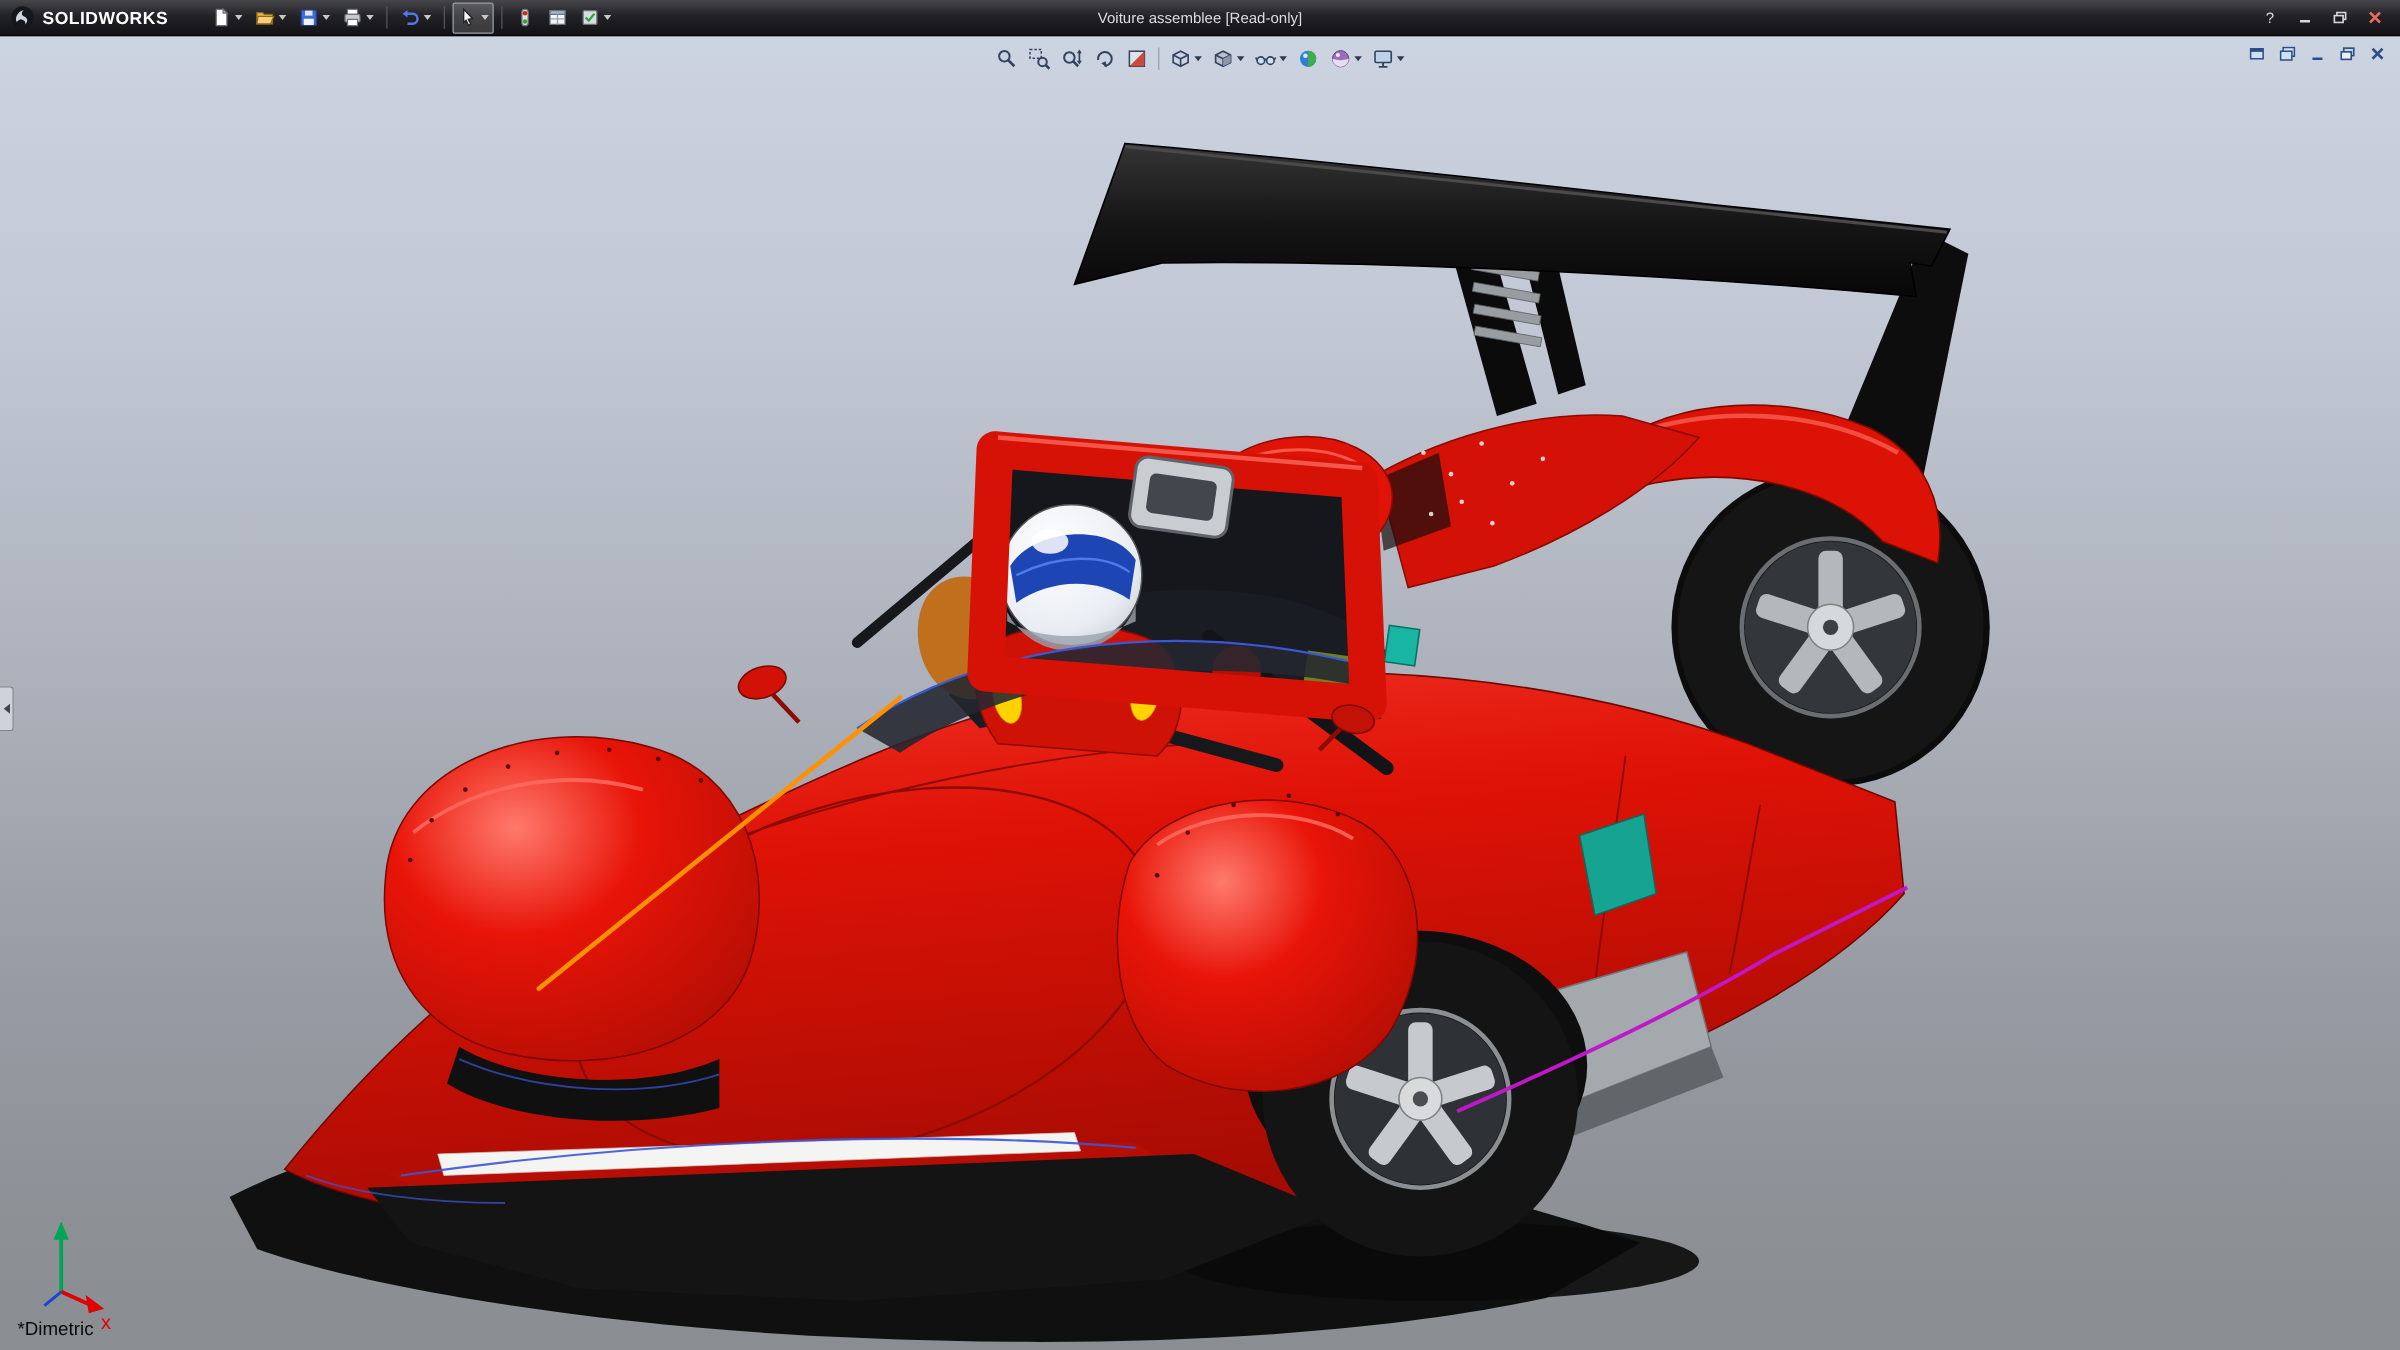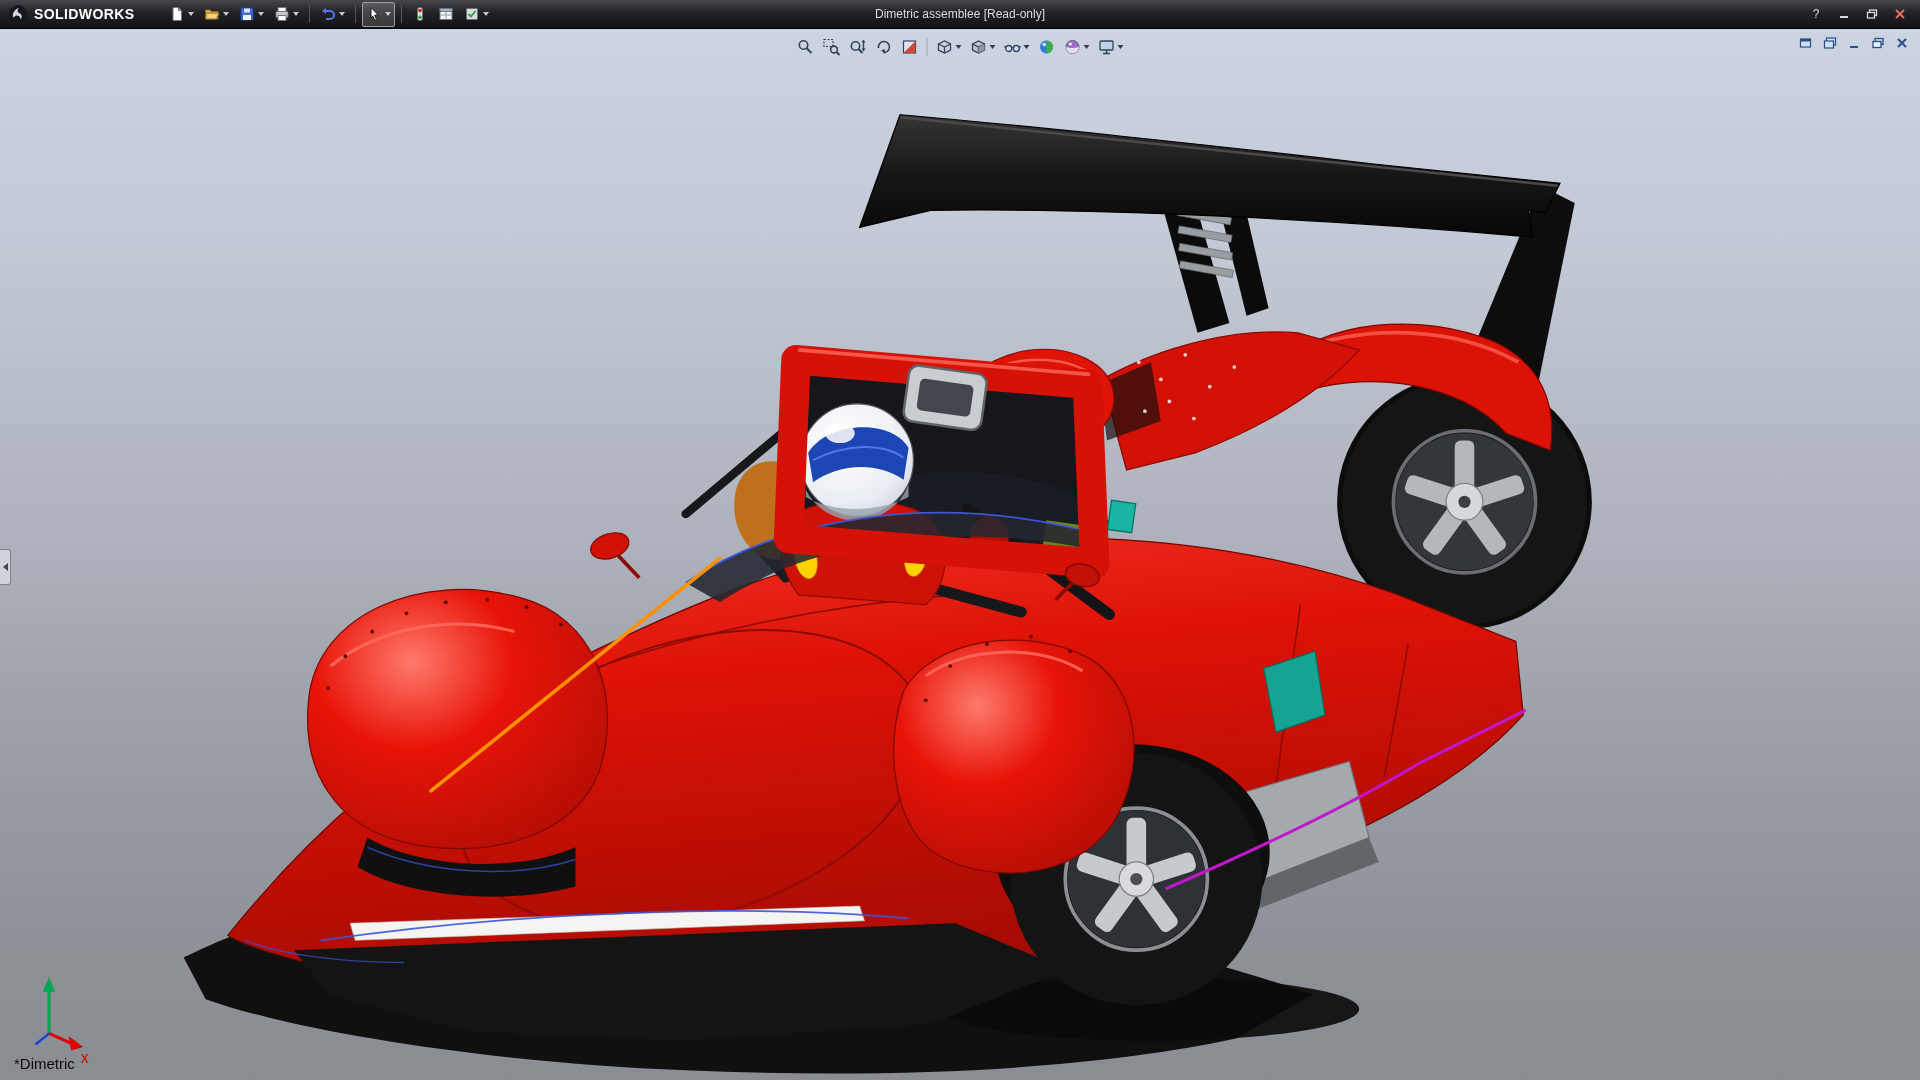--- a/index.html
+++ b/index.html
@@ -122,21 +122,21 @@
       </div>
       <div class="tbtn">
         <svg width="16" height="16" viewBox="0 0 16 16">
           <rect x="2.5" y="2.5" width="11" height="11" rx="1" fill="#d8dce2" stroke="#6f7379"></rect>
           <path d="M4.5,8 L7,10.5 L11.5,5" fill="none" stroke="#2fa336" stroke-width="1.8"></path>
         </svg>
           <span class="caret"></span>
       </div>
     </div>
 
-    <div class="win-title">Dimetric assemblee [Read-only]</div>
+    <div class="win-title">Voiture assemblee [Read-only]</div>
 
     <div class="win-controls">
       <div class="wbtn">?</div>
       <div class="wbtn">
         <svg width="12" height="10" viewBox="0 0 12 10">
           <line x1="2" y1="8" x2="10" y2="8" stroke="#d8d8d8" stroke-width="2"></line>
         </svg>
       </div>
       <div class="wbtn">
         <svg width="12" height="10" viewBox="0 0 12 10">

